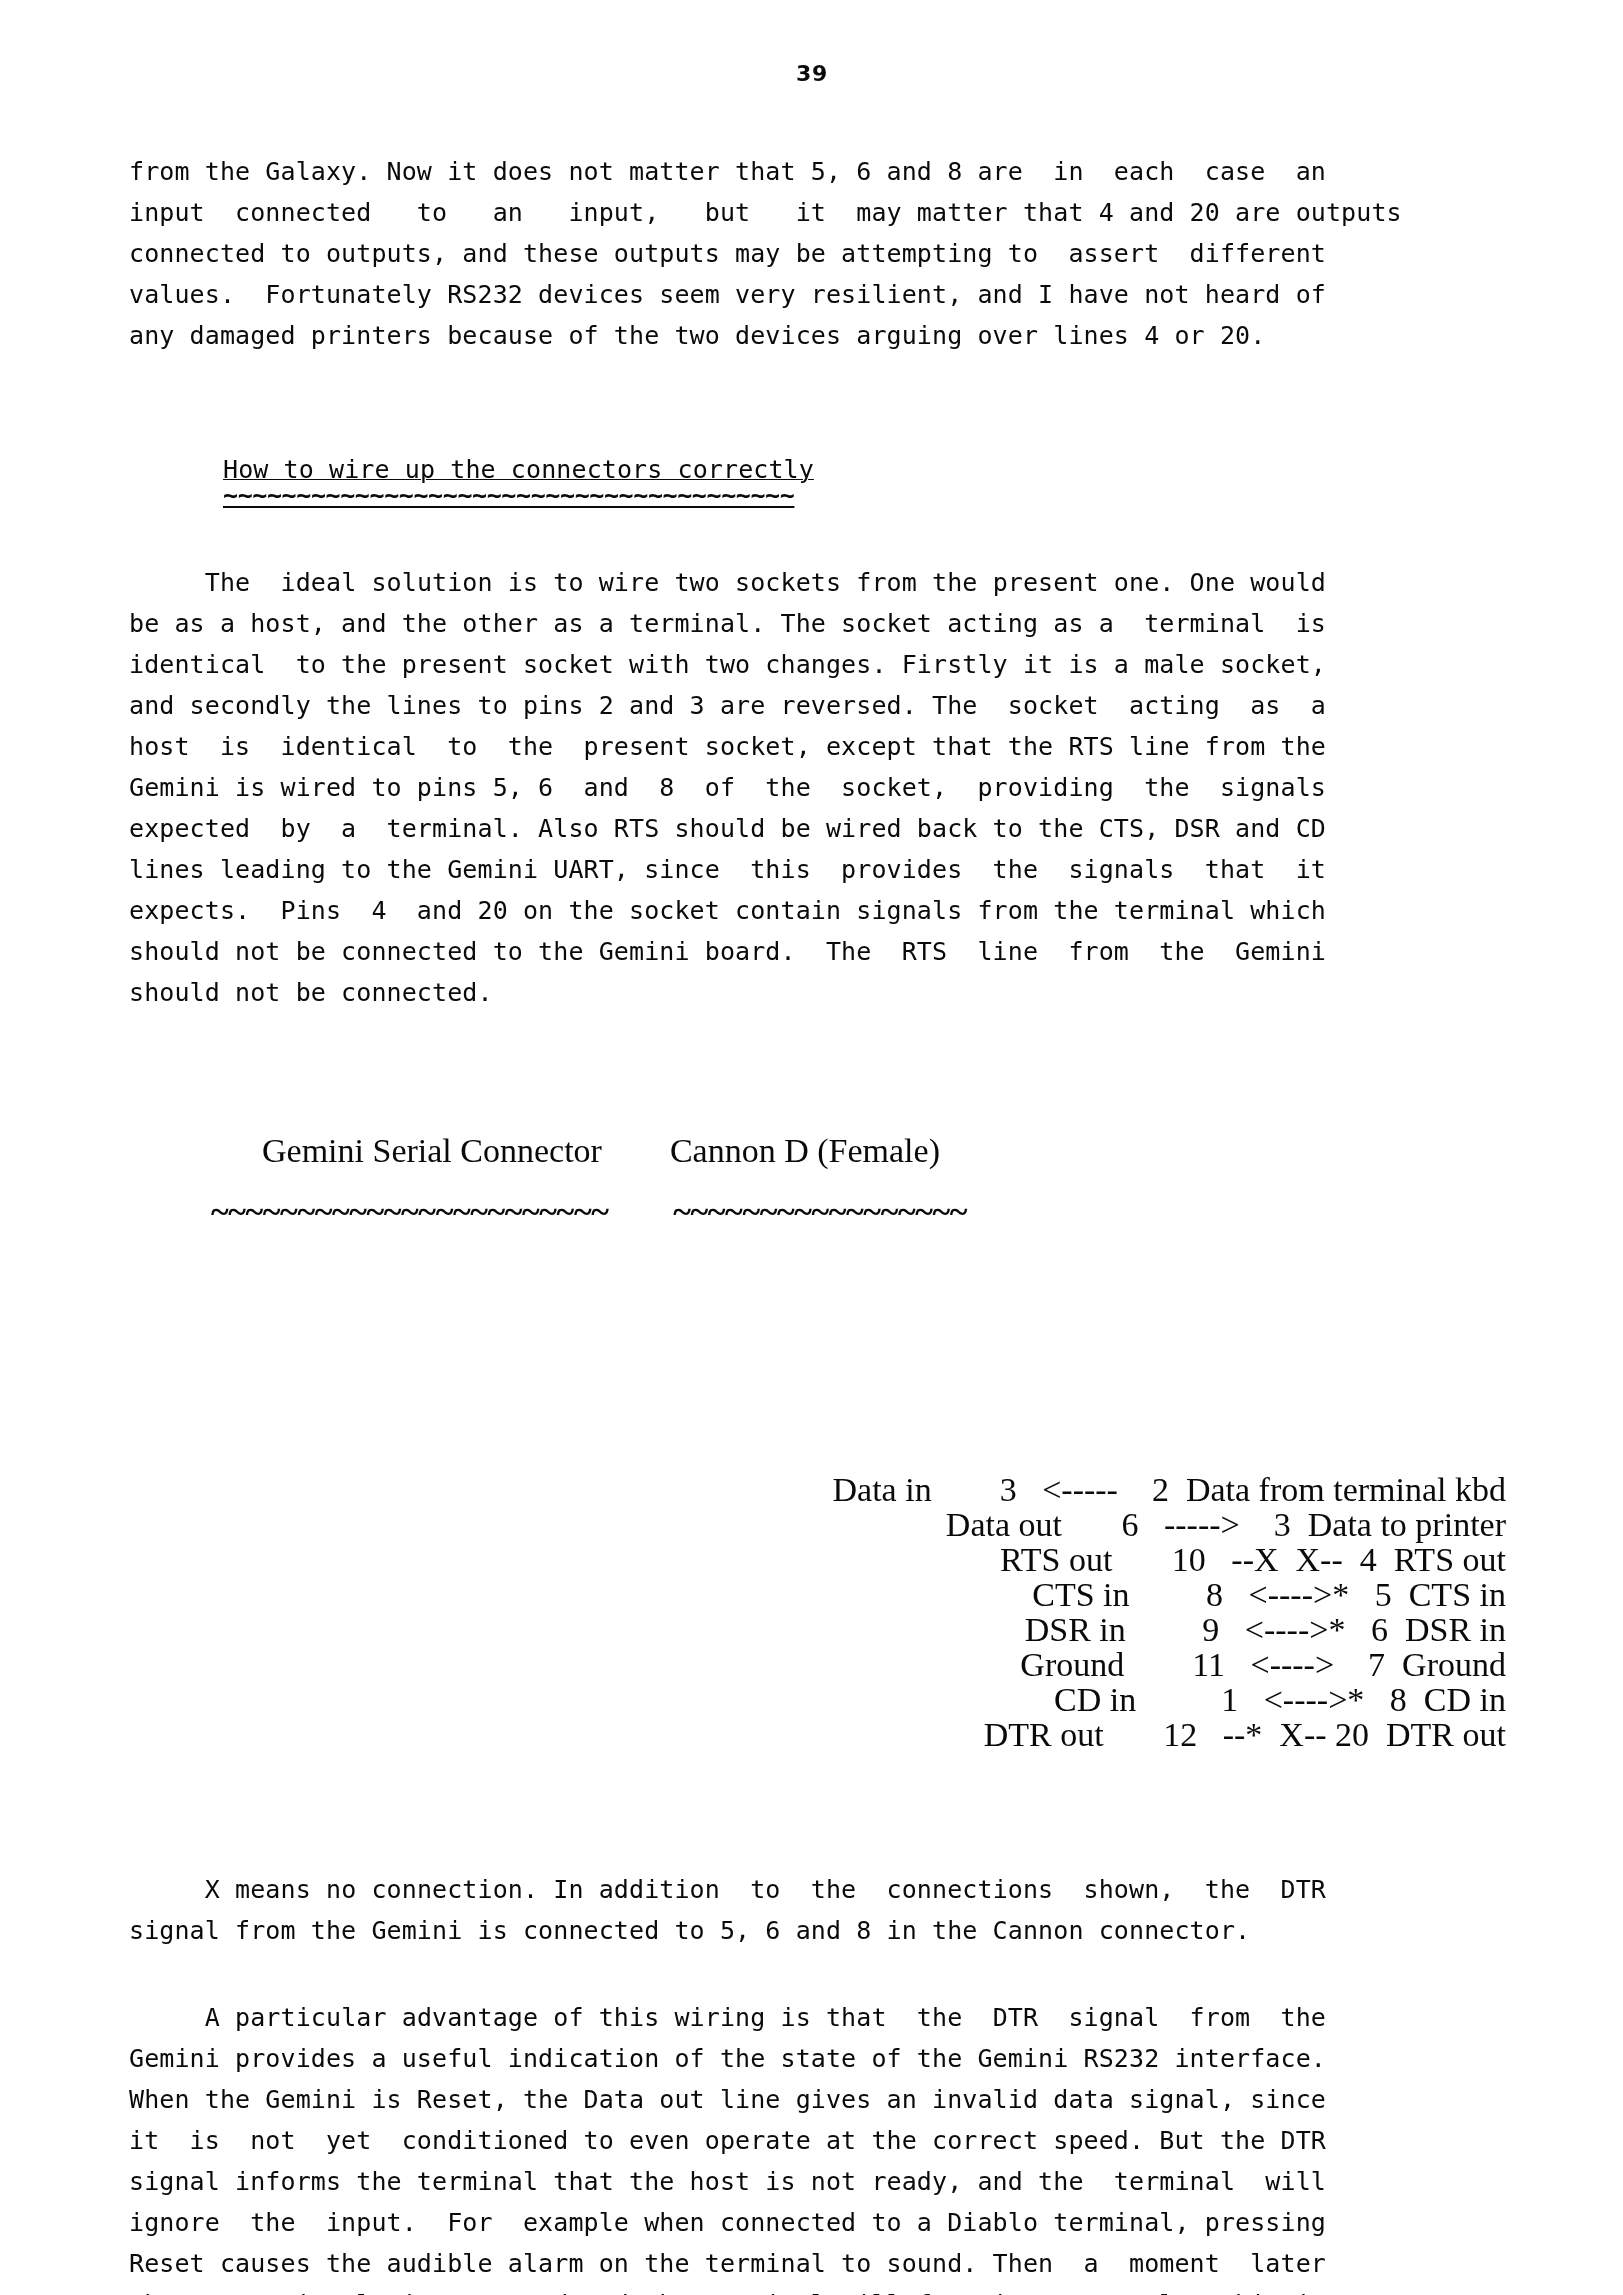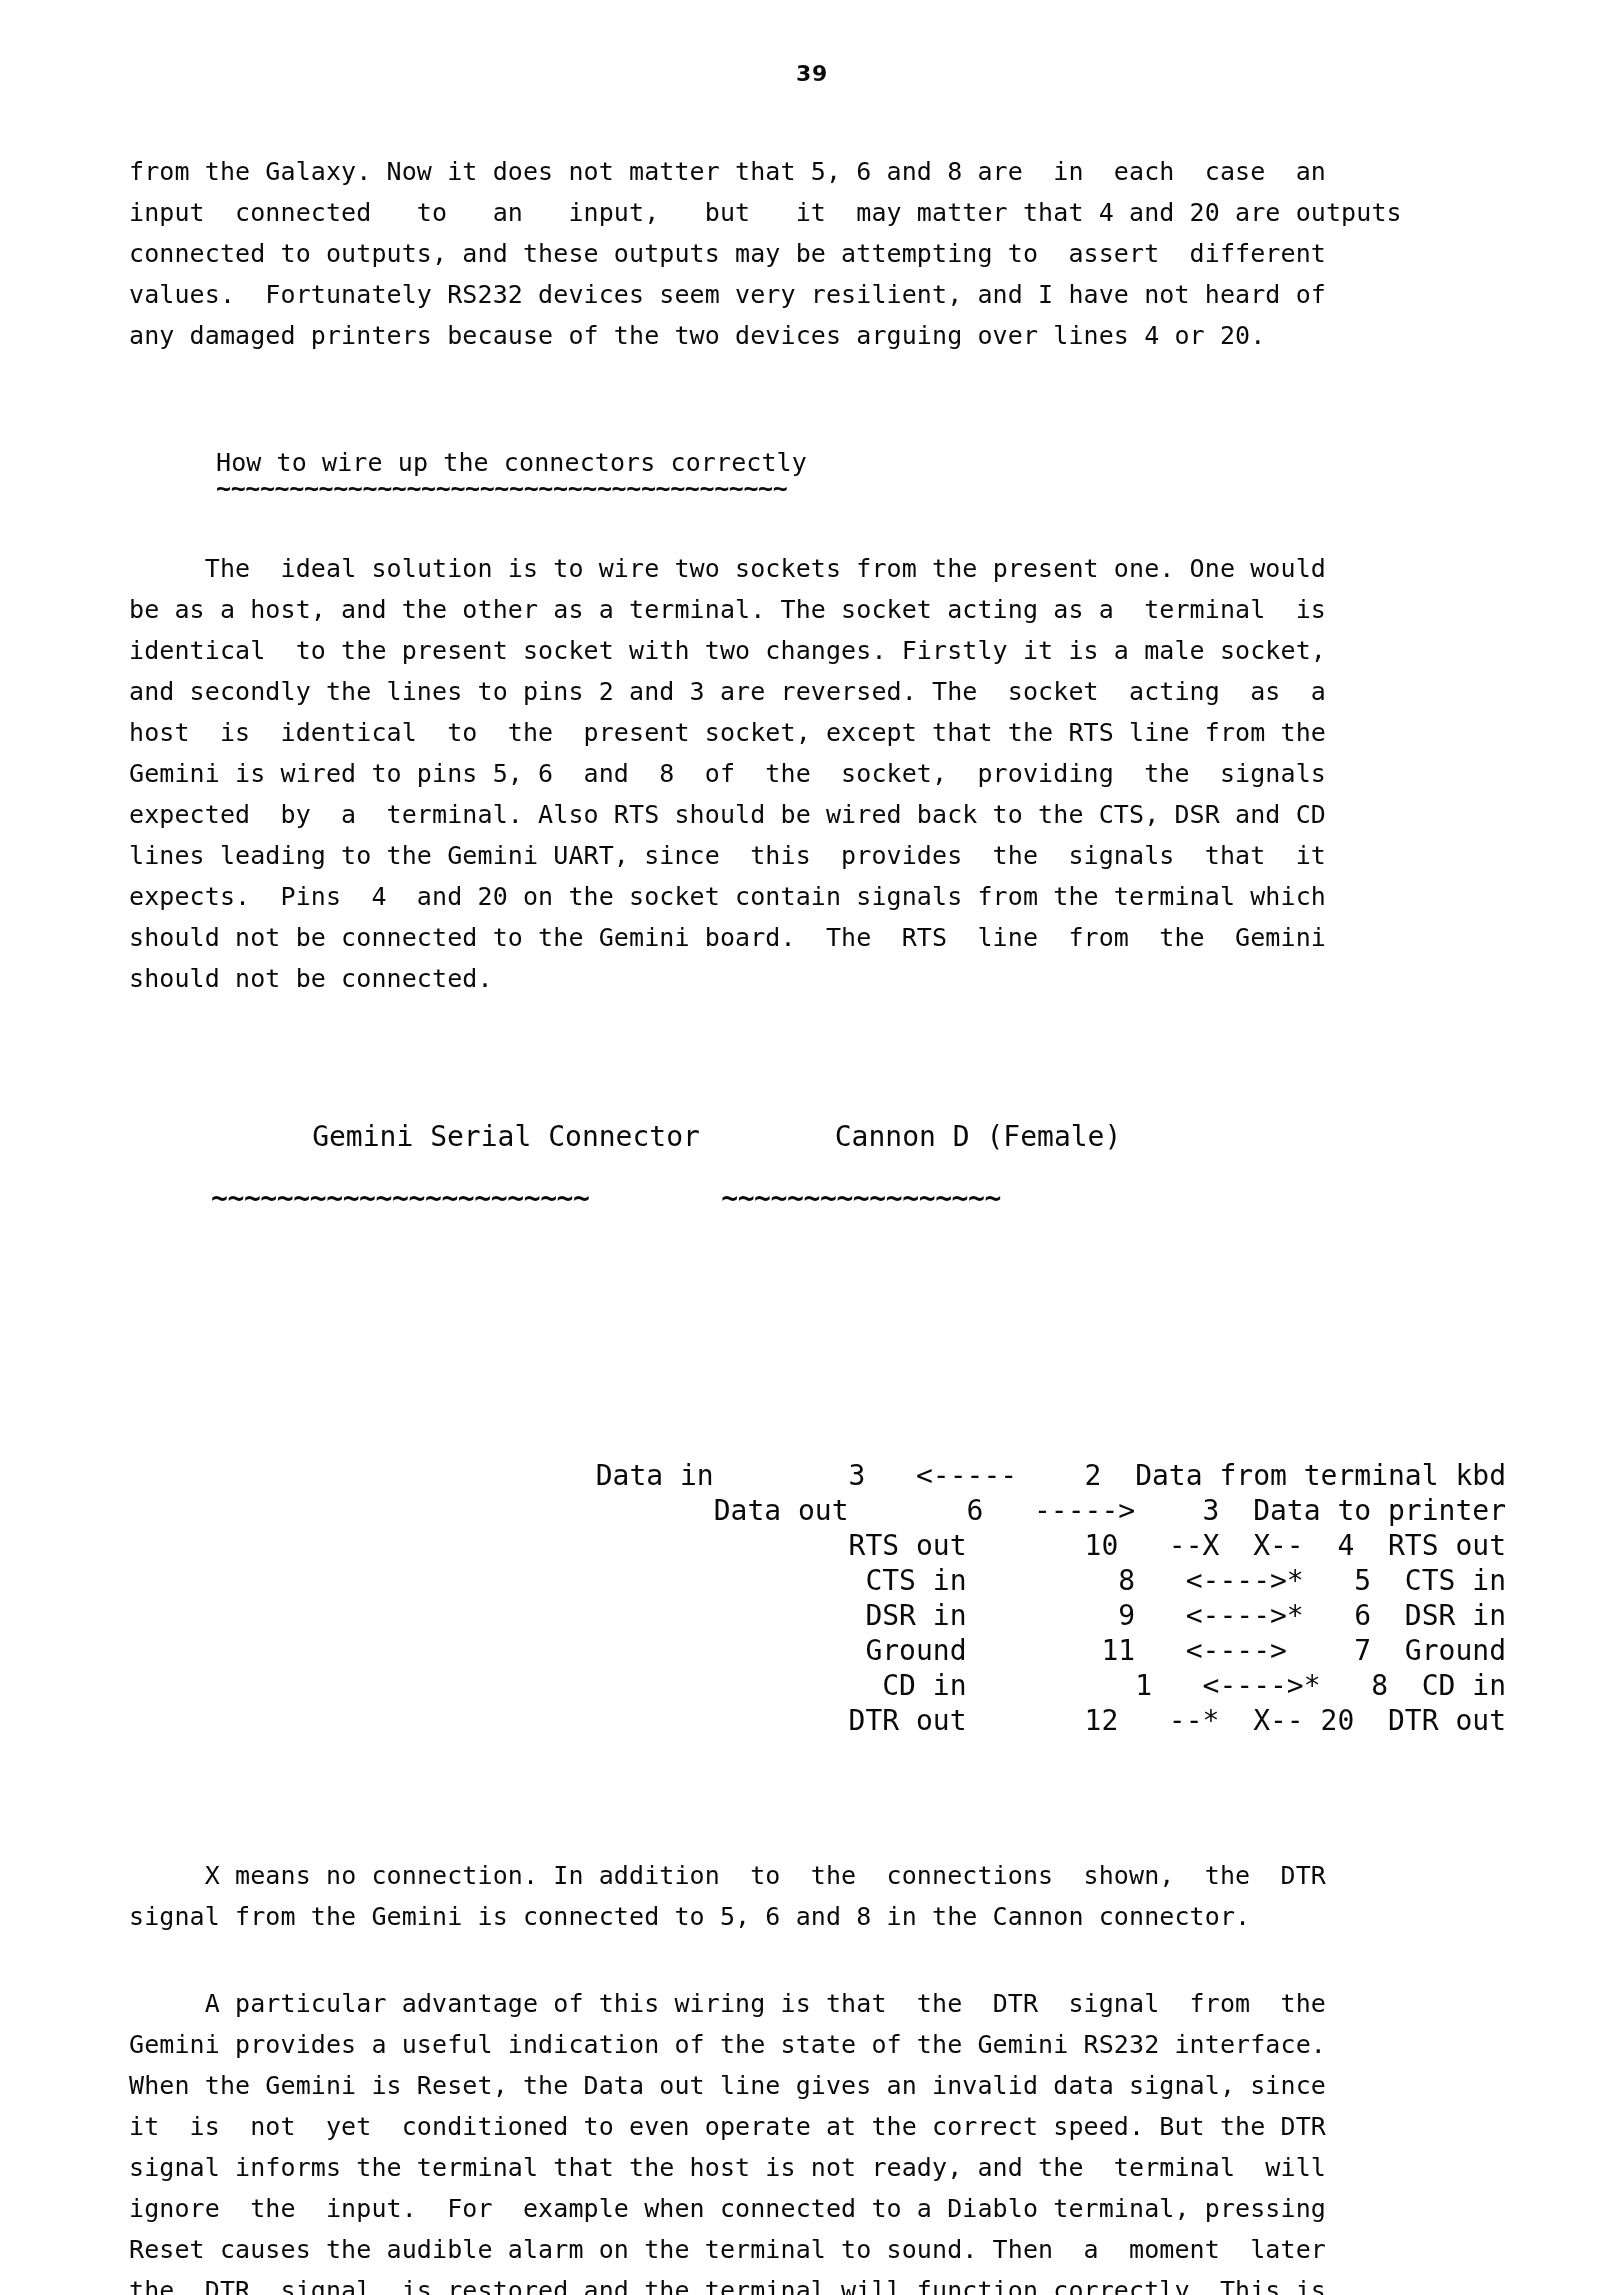--- a/index.html
+++ b/index.html
@@ -53,45 +53,47 @@
   }
 
   .gap-sm { height: 40px; }
   .gap-md { height: 42px; }
   .gap-lg { height: 43px; }
 
   
 
   
   .heading-block {
-    margin: 5px;
+    margin: 12px;
     padding-left: 82px;
+    text-decoration: underline;
   }
   .heading-text {
     font-size: 25px;
     line-height: 36px;
     letter-spacing: 0.1px;
     white-space: pre;
   }
   .heading-rule {
     font-size: 25px;
     line-height: 21px;
     letter-spacing: -0.4px;
     white-space: pre;
     display: block;
     margin-top: -2.8px;
     font-weight: 700;
   }
 
   
   .table-block {
     padding-left: 82px;
-    font-size: 28px;
+    font-size: 34px;
     line-height: 35px;
     white-space: pre;
+    font-family: Liberation Serif, serif;
   }
   .table-head-row {
     white-space: pre;
     line-height: 36px;
   }
   .table-head-rule {
     white-space: pre;
     line-height: 21px;
     letter-spacing: -0.4px;
     font-weight: 700;

